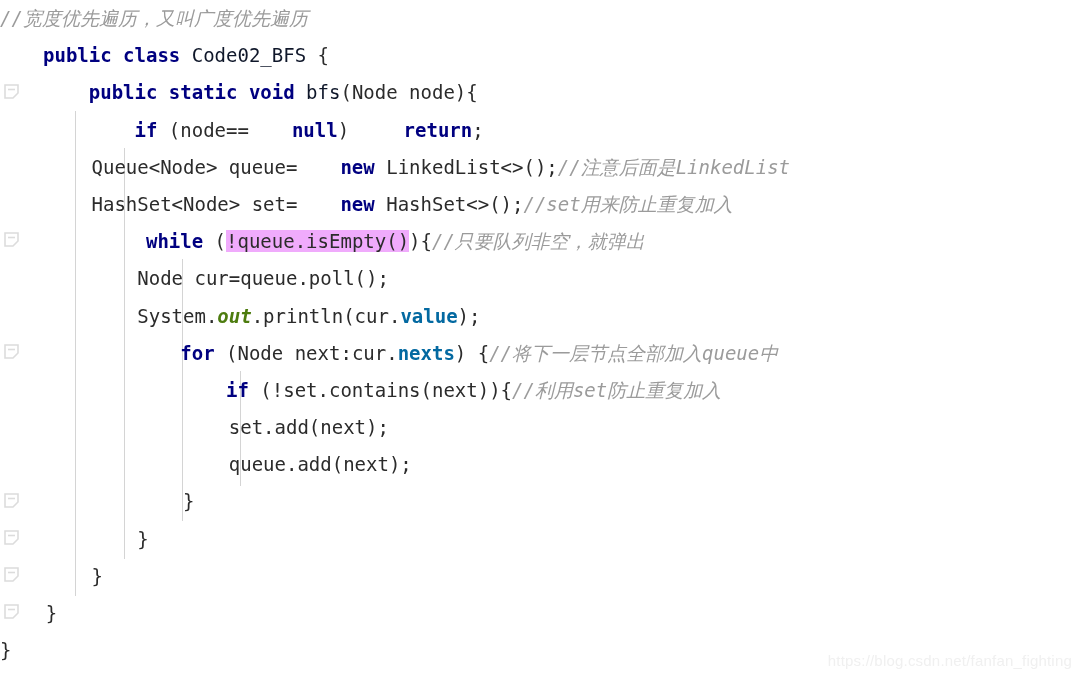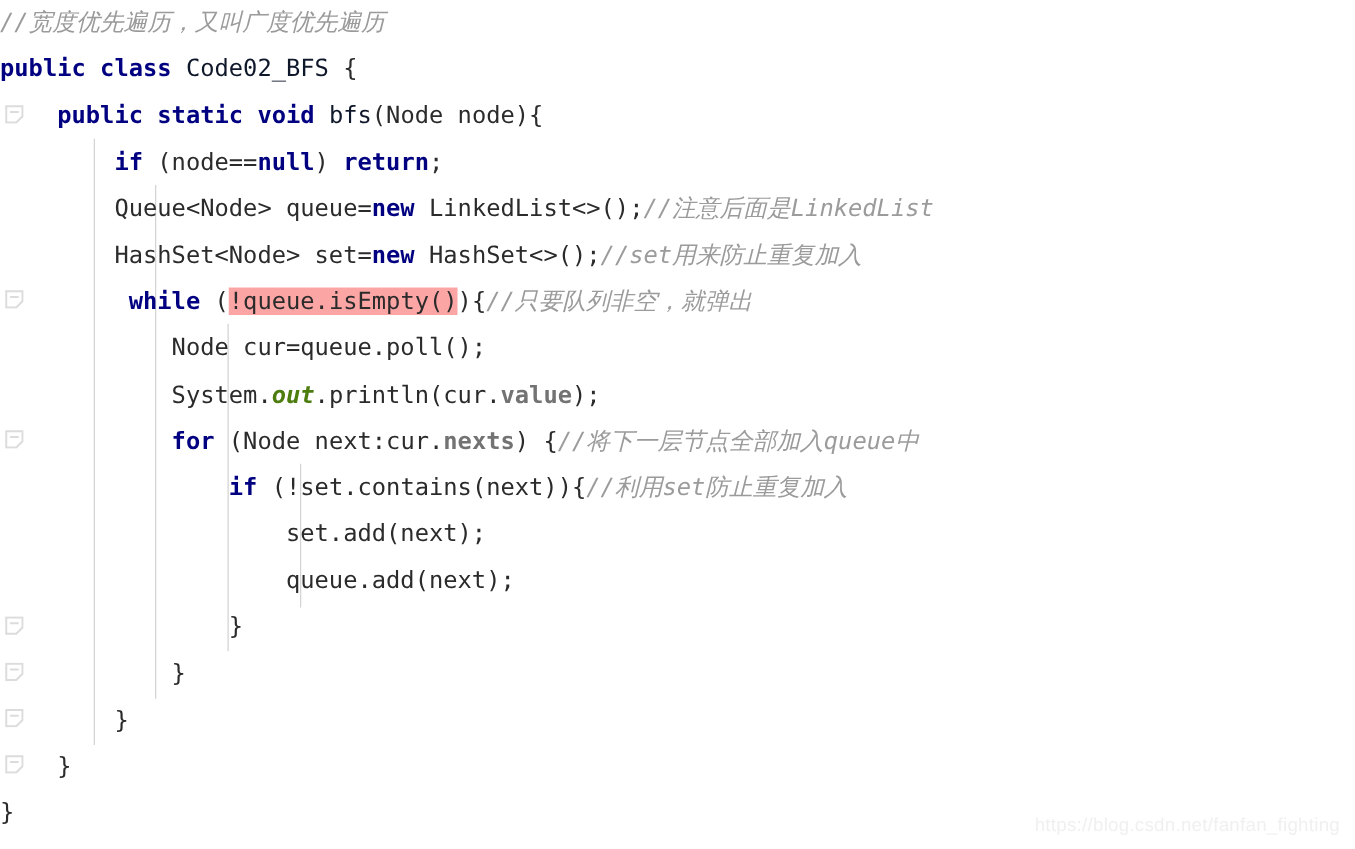--- a/index.html
+++ b/index.html
@@ -33,27 +33,27 @@
     white-space: pre;
     letter-spacing: 0px;
   }
   .line {
     height: 37.2px;
     white-space: pre;
     position: relative;
   }
 
   
-  .kw       { color: #000080; font-weight: bold; }
+  .kw       { color: #000080; font-weight: bold; padding-left: 43px; }
   .plain    { color: #2b2b2b; }
   .decl     { color: #0f172a; }
-  .field    { color: #737373; font-weight: bold; text-align: center; }
+  .field    { color: #0369a1; font-weight: bold; text-align: center; }
   .field-s  { color: #4d7c0f; font-weight: bold; font-style: italic; }
   .cmt      { color: #9b9b9b; font-style: italic; }
-  .hl       { background: #fca5a5; }
+  .hl       { background: #f0abfc; }
 
   
   .guide {
     position: absolute;
     width: 1px;
     background: #d4d4d4;
   }
 
   
   .fold {

